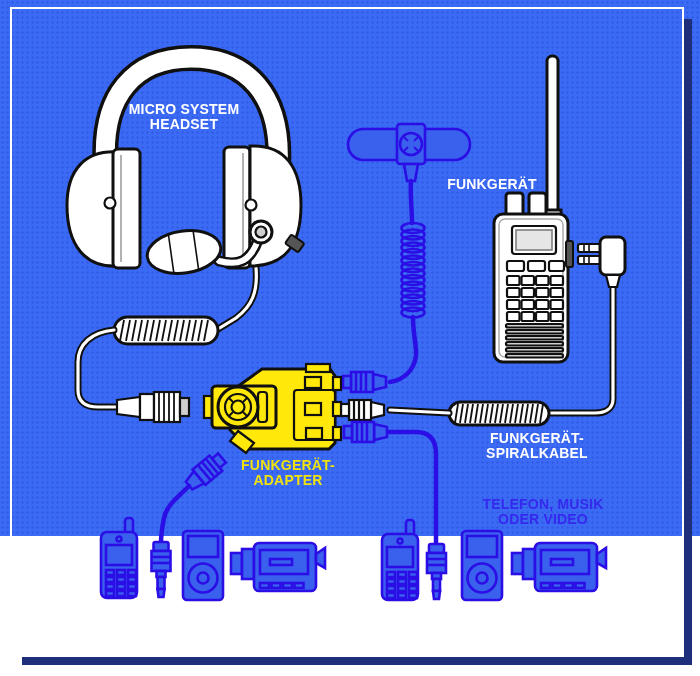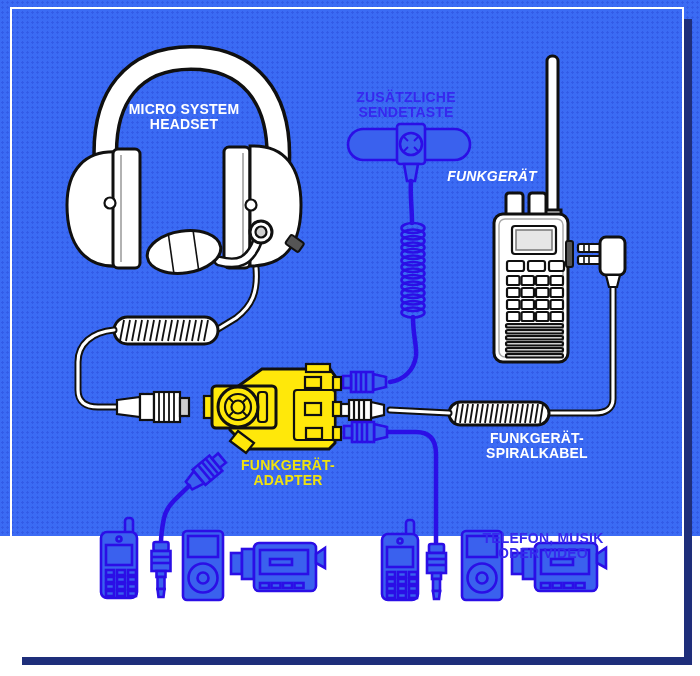--- a/index.html
+++ b/index.html
@@ -365,22 +365,20 @@
           <use href="#ipod"></use>
         </g>
       <g transform="translate(512,543)">
           <use href="#camera"></use>
         </g>
     </g>
   </svg>
 
   <div class="lbl lbl-white" style="left:184px;top:102px;">MICRO SYSTEM
 HEADSET</div>
-  <div class="lbl lbl-blue" style="left:406px;top:90px;">ZUSÄTZLICHE
-SENDETASTE</div>
-  <div class="lbl lbl-white" style="left:492px;top:169px;font-style:italic;">FUNKGERÄT</div>
+  <div class="lbl lbl-white" style="left:492px;top:177px;">FUNKGERÄT</div>
   <div class="lbl lbl-yellow" style="left:288px;top:458px;">FUNKGERÄT-
 ADAPTER</div>
   <div class="lbl lbl-white" style="left:537px;top:431px;">FUNKGERÄT-
 SPIRALKABEL</div>
-  <div class="lbl lbl-blue" style="left:543px;top:497px;margin-top:34px;">TELEFON, MUSIK
+  <div class="lbl lbl-blue" style="left:543px;top:497px;">TELEFON, MUSIK
 ODER VIDEO</div>
 </div>
 
 </body></html>

